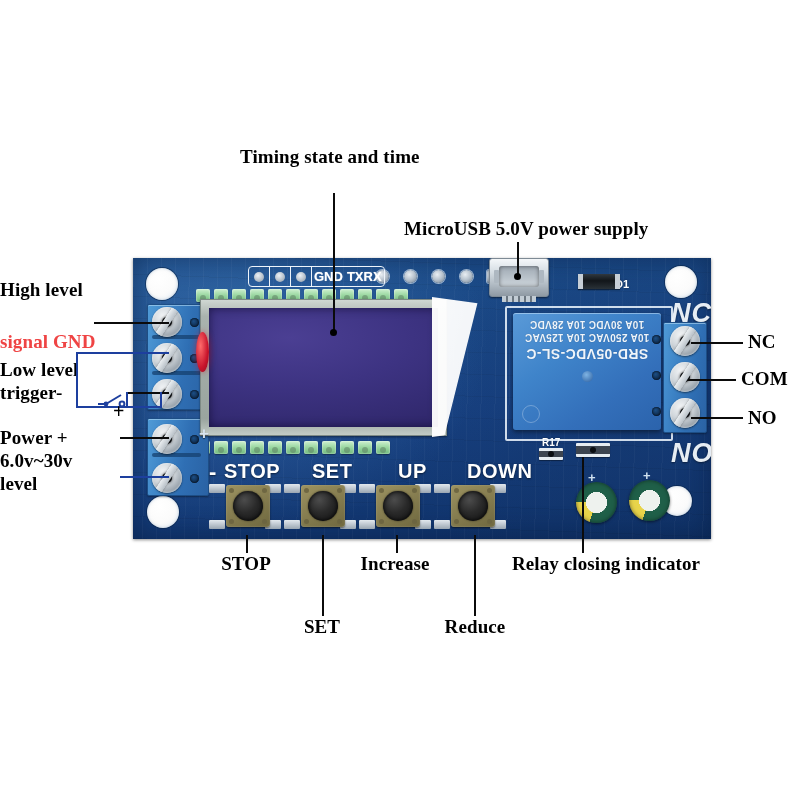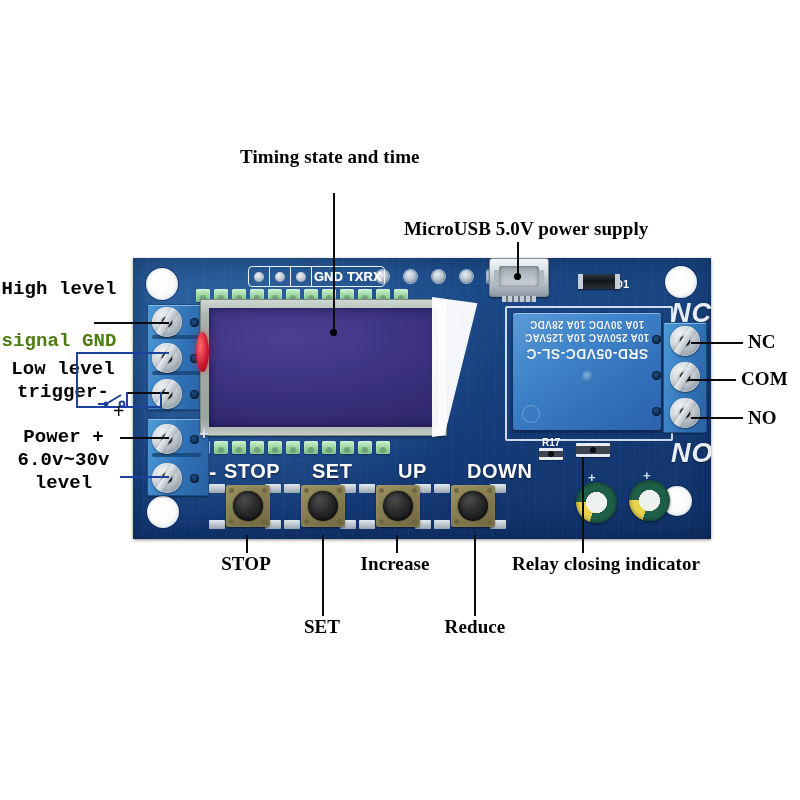--- a/index.html
+++ b/index.html
@@ -16,22 +16,22 @@
   .anno{
     position:absolute;
     color:#000000;
     font-family:"Liberation Serif",serif;
     font-weight:bold;
     font-size:19px;
     line-height:23px;
     white-space:pre;
     letter-spacing:.1px;
   }
-  .anno.blue{color:#4d7c0f;font-weight:bold;}
-  .anno.r{text-align:center;font-family:Liberation Mono, monospace;}
+  .anno.blue{color:#ef4444;font-weight:bold;}
+  .anno.r{text-align:left;}
   .anno.c{text-align:center;}
 
   
   .lineH{position:absolute;height:2px;background:#0b0b0b;}
   .lineV{position:absolute;width:2px;background:#0b0b0b;}
   .lineH.blu{background:#1d3f9e;}
   .lineV.blu{background:#1d3f9e;}
   .dot{position:absolute;width:7px;height:7px;border-radius:50%;background:#000;}
 
   

